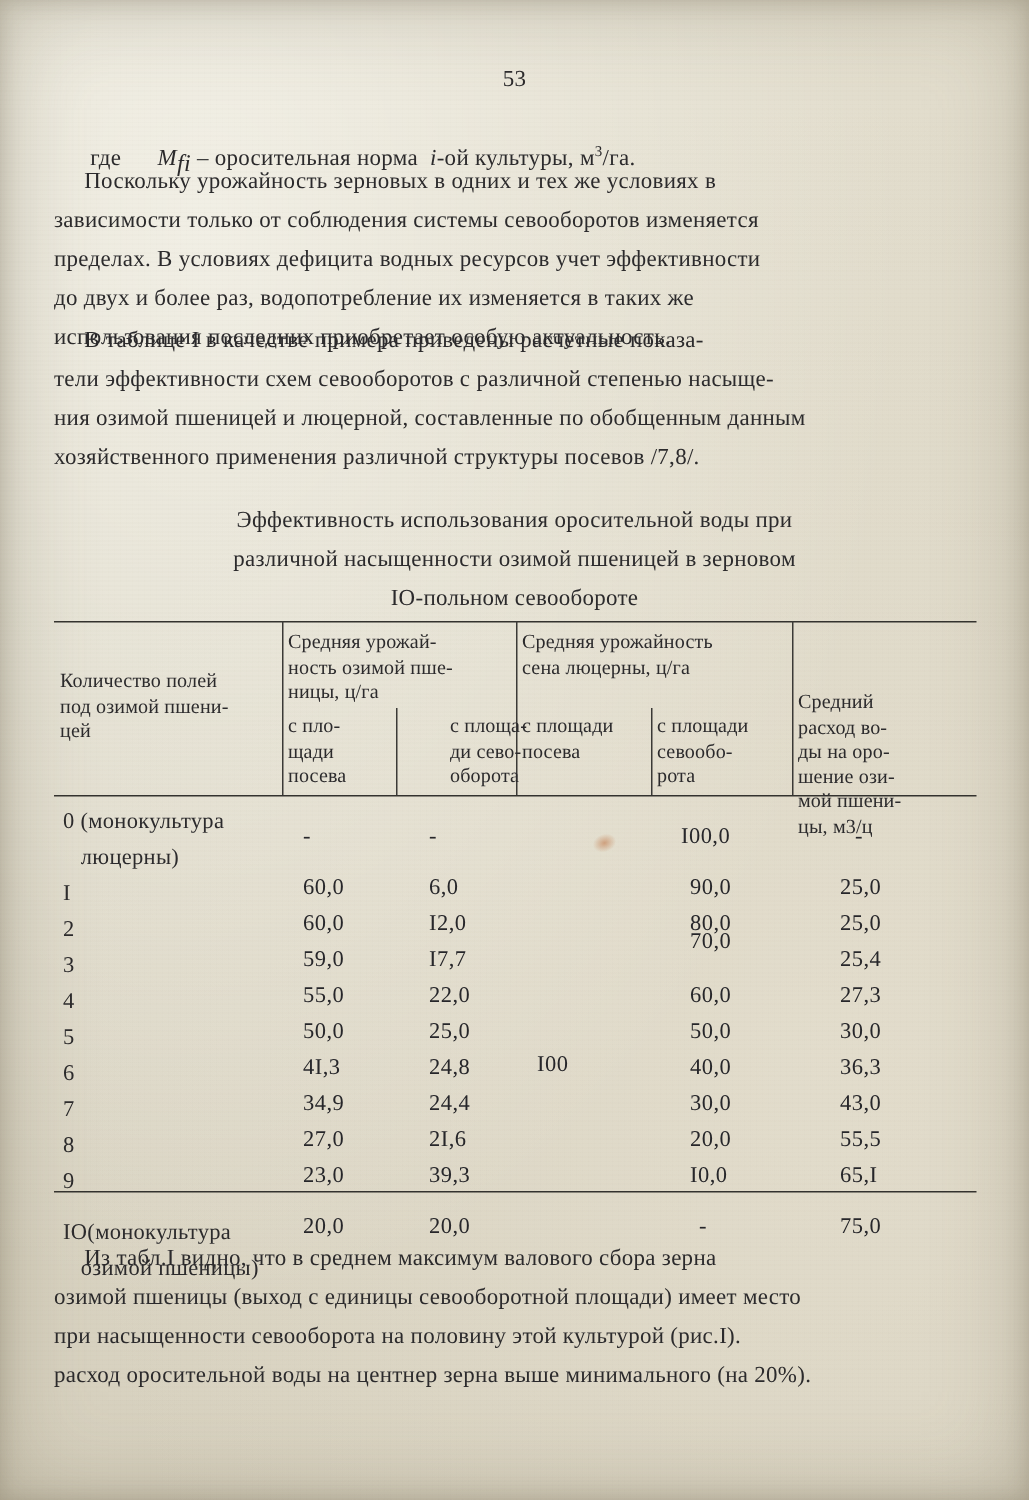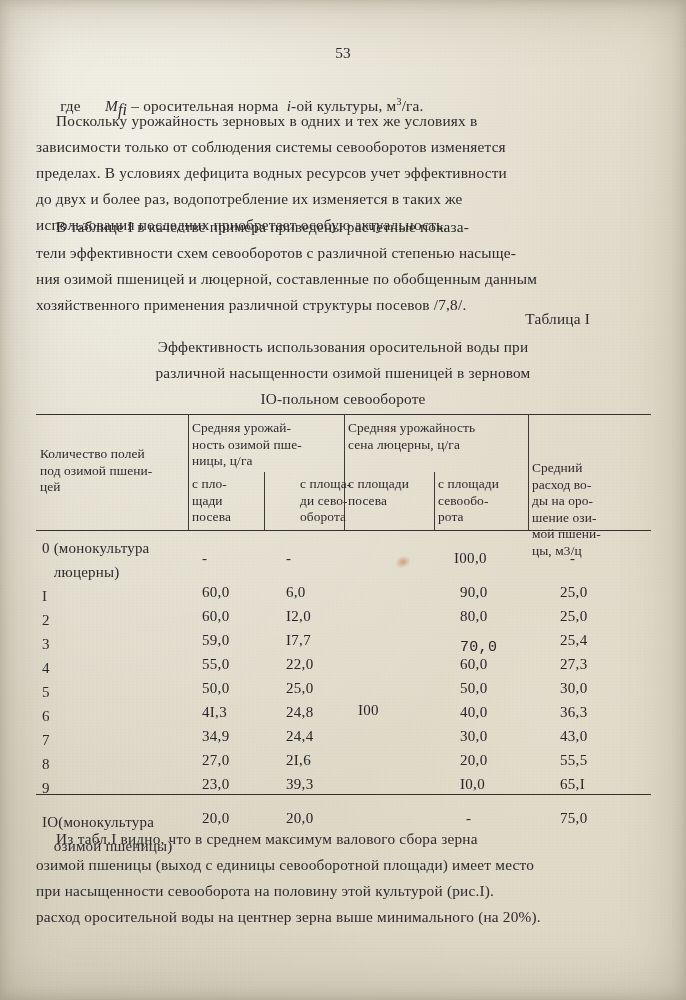--- a/index.html
+++ b/index.html
@@ -164,21 +164,20 @@
       <div class="para-line">использования последних приобретает особую актуальность.</div>
     </div>
 
     <div class="para-block typed" style="top:214px">
       <div class="para-line">     В таблице I в качестве примера приведены расчетные показа-</div>
       <div class="para-line">тели эффективности схем севооборотов с различной степенью насыще-</div>
       <div class="para-line">ния озимой пшеницей и люцерной, составленные по обобщенным данным</div>
       <div class="para-line">хозяйственного применения различной структуры посевов /7,8/.</div>
     </div>
 
-    <div class="typed" style="position:absolute; top:310px; left:0; width:686px; text-align:right; padding-right:96px; box-sizing:border-box;">Таблица I</div>
 
     <div class="title-line typed" style="top:364px">различной насыщенности озимой пшеницей в зерновом</div>
     <div class="title-line typed" style="top:338px">Эффективность использования оросительной воды при</div>
     <div class="title-line typed" style="top:390px">IO-польном севообороте</div>
 
     <div class="tbl">
 
       <div class="rule" style="top:0px"></div>
       <div class="rule" style="top:116px"></div>
       <div class="rule" style="top:380px"></div>
@@ -251,21 +250,21 @@
       <div class="num" style="left:250px; top:314px;">24,4</div>
       <div class="num" style="left:250px; top:338px;">2I,6</div>
       <div class="num" style="left:250px; top:362px;">39,3</div>
       <div class="num" style="left:250px; top:396px;">20,0</div>
 
       <div class="num" style="left:322px; top:266px;margin-top:22px;">I00</div>
 
       <div class="num" style="left:418px; top:136px;">I00,0</div>
       <div class="num" style="left:424px; top:170px;">90,0</div>
       <div class="num" style="left:424px; top:194px;">80,0</div>
-      <div class="num" style="left:424px; top:225px;font-family:Liberation Mono, monospace;">70,0</div>
+      <div class="num" style="left:424px; top:206px;">70,0</div>
       <div class="num" style="left:424px; top:242px;">60,0</div>
       <div class="num" style="left:424px; top:266px;">50,0</div>
       <div class="num" style="left:424px; top:290px;">40,0</div>
       <div class="num" style="left:424px; top:314px;">30,0</div>
       <div class="num" style="left:424px; top:338px;">20,0</div>
       <div class="num" style="left:424px; top:362px;">I0,0</div>
       <div class="num" style="left:430px; top:396px;">-</div>
 
       <div class="num" style="left:534px; top:136px;">-</div>
       <div class="num" style="left:524px; top:170px;">25,0</div>

